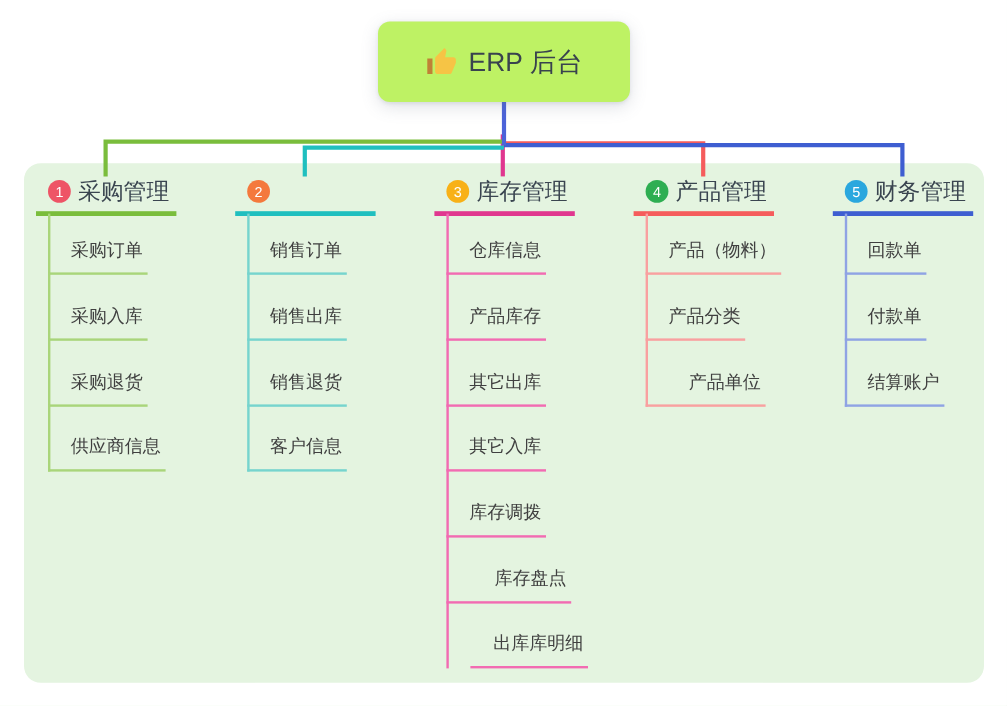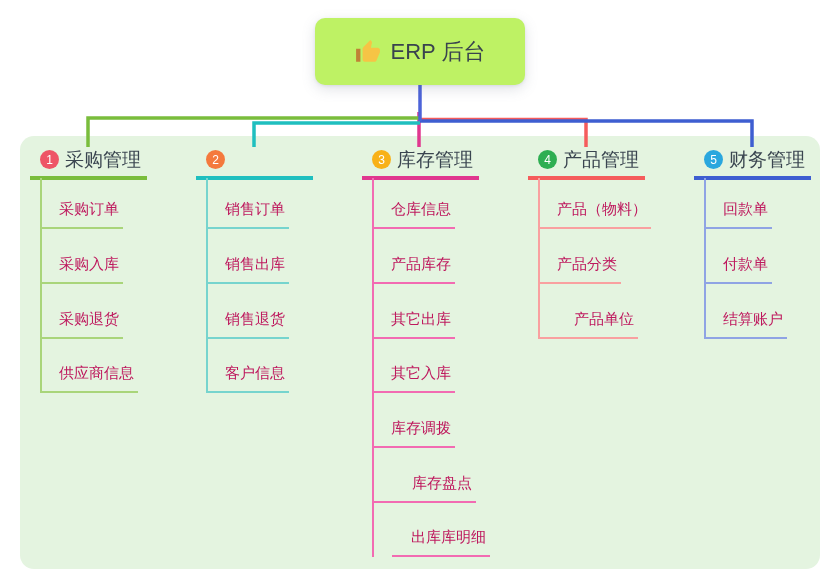--- a/index.html
+++ b/index.html
@@ -15,21 +15,21 @@
          display:flex;align-items:center;justify-content:center;gap:10px;
          font-size:22px;color:#39434e;}
   .thumb{display:flex;align-items:center;}
   .branch-header{position:absolute;width:117px;height:37px;box-sizing:border-box;
          display:flex;align-items:center;gap:6px;padding-left:10px;
          font-size:19px;color:#3a4550;white-space:nowrap;z-index:2;}
   .badge{width:19px;height:19px;border-radius:50%;flex-shrink:0;
          display:flex;align-items:center;justify-content:center;
          color:#ffffff;font-size:12px;line-height:1;}
   .vline{position:absolute;width:2px;z-index:2;}
-  .child-item{position:absolute;white-space:nowrap;font-size:15px;color:#be185d;
+  .child-item{position:absolute;white-space:nowrap;font-size:15px;color:#404040;
          line-height:22px;padding:0 4px 7px 19px;z-index:2;}
 </style>
 </head>
 <body>
 
 <div class="stage">
   <div class="panel"></div>
 
   <svg class="connectors" width="839" height="588" id="connectors">
       <path d="M419,112 V147" stroke="#e0378f" stroke-width="3.5" fill="none"></path>

